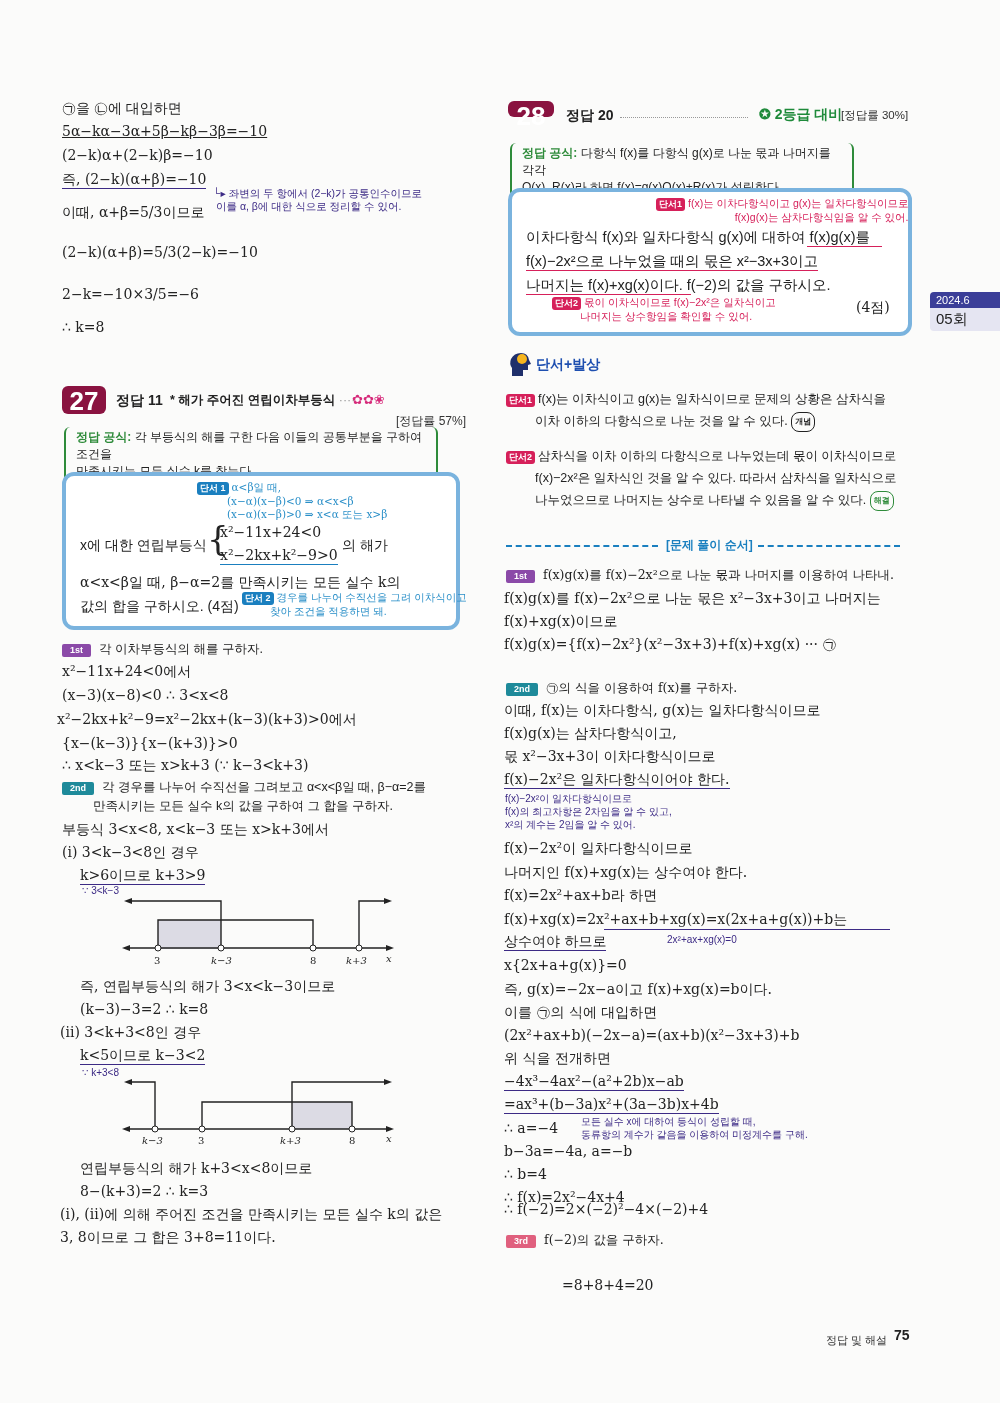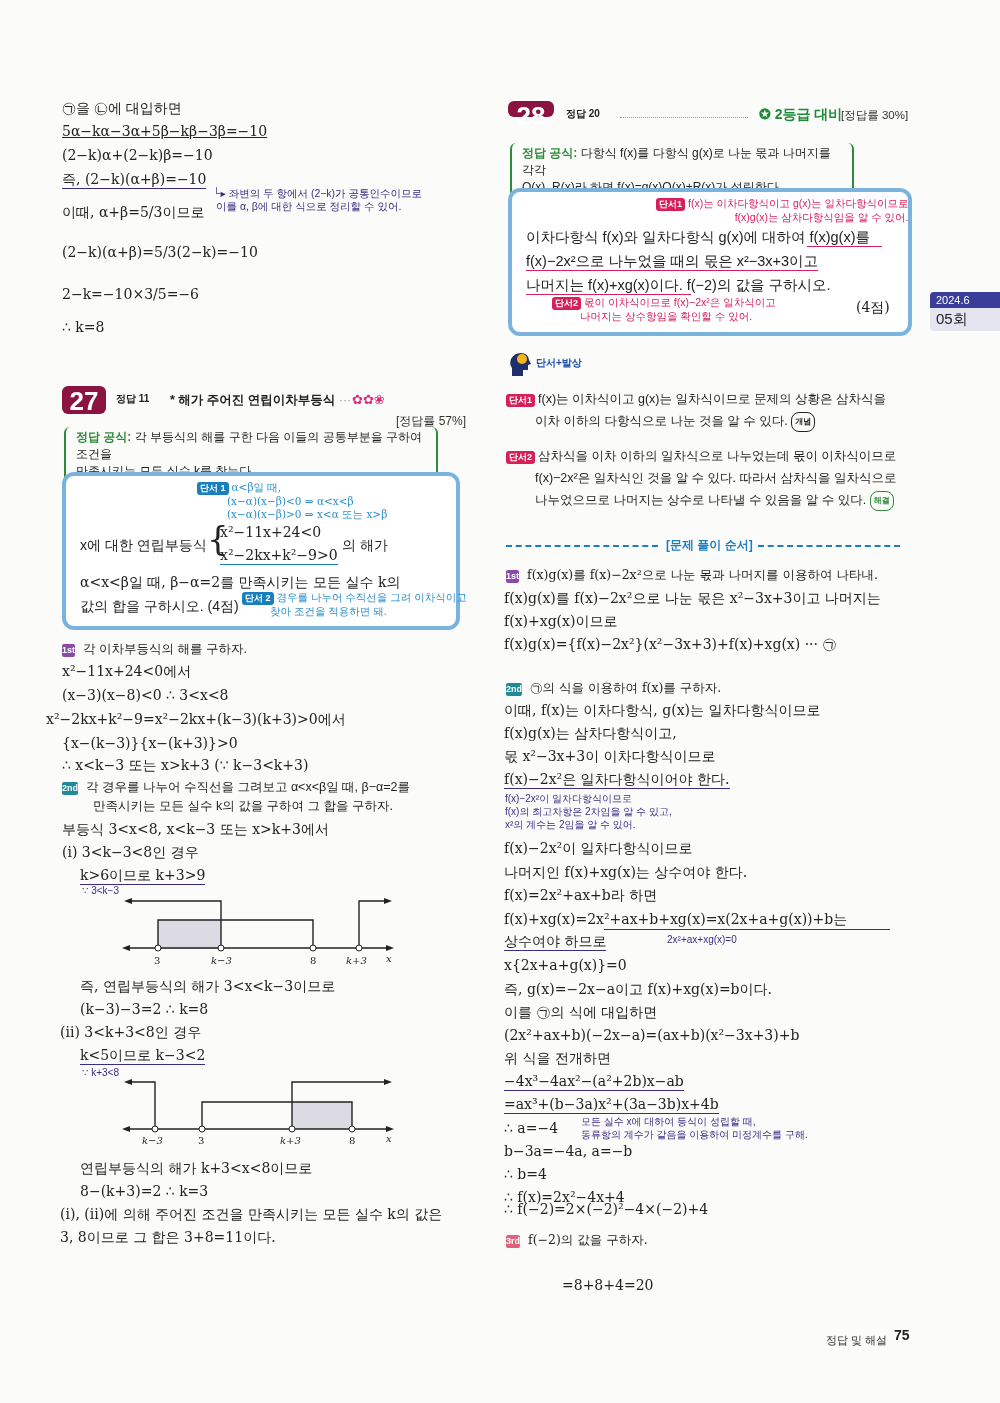--- a/index.html
+++ b/index.html
@@ -7,30 +7,30 @@
          font-family:"DejaVu Serif", serif; color:#222; }
   .abs { position:absolute; }
   .line { position:absolute; white-space:nowrap; font-size:14px; line-height:18px; }
   .math { font-family:"DejaVu Serif", serif; }
   .sans { font-family:"Liberation Sans", sans-serif; }
   .u-navy { border-bottom:1.5px solid #3c2a85; padding-bottom:1px; }
   .u-red { border-bottom:1.5px solid #d6205a; padding-bottom:1px; }
   .u-blue { border-bottom:1.5px solid #1a7fbf; padding-bottom:1px; }
   .note { color:#3c2a85; font-family:"Liberation Sans", sans-serif; font-size:10.5px; line-height:13px; position:absolute; white-space:nowrap; }
   .num-badge { position:absolute; background:#8a1340; color:#fff; border-radius:6px; font-family:"Liberation Sans", sans-serif; font-weight:bold; font-size:26px; line-height:30px; text-align:center; }
-  .header-text { position:absolute; font-family:"Liberation Sans", sans-serif; font-weight:bold; font-size:10px; white-space:nowrap; }
+  .header-text { position:absolute; font-family:"Liberation Sans", sans-serif; font-weight:bold; font-size:14px; white-space:nowrap; }
   .bracket-box { position:absolute; border-left:2px solid #2e8b3a; border-right:2px solid #2e8b3a; border-radius:6px; padding:2px 10px; font-family:"Liberation Sans", sans-serif; font-size:12px; line-height:17px; }
   .bracket-box .lbl { color:#2e8b3a; font-weight:bold; }
   .problem-box { position:absolute; border:4px solid #7ab3de; border-radius:12px; background:#fff; }
   .hint-blue { color:#2a8fc8; font-family:"Liberation Sans", sans-serif; font-size:10.5px; line-height:13px; position:absolute; white-space:nowrap; }
   .hint-pink { color:#d6205a; font-family:"Liberation Sans", sans-serif; font-size:10.5px; line-height:13px; position:absolute; white-space:nowrap; }
   .tag { display:inline-block; color:#fff; font-family:"Liberation Sans", sans-serif; font-weight:bold; font-size:9px; border-radius:3px; padding:0 3px; line-height:13px; margin-right:3px; }
   .tag-blue { background:#1a7fbf; }
   .tag-pink { background:#d6205a; }
-  .step { display:inline-block; color:#fff; font-family:"Liberation Sans", sans-serif; font-weight:bold; font-size:9px; border-radius:2px; padding:0 0; line-height:13px; margin-right:8px; }
+  .step { display:inline-block; color:#fff; font-family:"Liberation Sans", sans-serif; font-weight:bold; font-size:9px; border-radius:2px; padding:0 8px; line-height:13px; margin-right:8px; }
   .step-1 { background:#8b4aa8; }
   .step-2 { background:#1e8a9a; }
   .step-3 { background:#e0607e; }
   .korean { font-family:"Liberation Sans", sans-serif; }
   .side-tab { position:absolute; left:930px; top:292px; width:70px; height:48px; }
   .side-tab .top { background:#3b3e98; color:#fff; font-family:"Liberation Sans", sans-serif; font-size:11px; padding:2px 6px; border-radius:4px 0 0 0; }
   .side-tab .bot { background:#e5e5f2; color:#222; font-family:"Liberation Sans", sans-serif; font-size:15px; padding:2px 6px; border-radius:0 0 0 4px; }
   .tiny-badge { display:inline-block; border:1px solid #222; border-radius:8px; font-size:8px; padding:0 3px; font-family:"Liberation Sans", sans-serif; font-weight:bold; vertical-align:1px; }
   .tiny-badge.green { border-color:#2e8b3a; color:#2e8b3a; }
   .dashed-title { position:absolute; color:#1a7fbf; font-family:"Liberation Sans", sans-serif; font-weight:bold; font-size:12px; white-space:nowrap; }
@@ -78,21 +78,21 @@
   <div class="line math" style="left:80px;top:573px;">α&lt;x&lt;β일 때, β−α=2를 만족시키는 모든 실수 k의</div>
   <div class="line korean" style="left:80px;top:597px;">값의 합을 구하시오. (4점)</div>
   <div class="hint-blue" style="left:242px;top:591px;">
     <div><span class="tag tag-blue">단서 2</span><span>경우를 나누어 수직선을 그려 이차식이고</span></div>
     <div style="padding-left:28px;">찾아 조건을 적용하면 돼.</div>
   </div>
 
   <div class="line korean" style="left:62px;top:640px;font-size:12.5px;"><span class="step step-1">1st</span><span>각 이차부등식의 해를 구하자.</span></div>
   <div class="line math" style="left:62px;top:662px;">x²−11x+24&lt;0에서</div>
   <div class="line math" style="left:62px;top:686px;">(x−3)(x−8)&lt;0      ∴ 3&lt;x&lt;8</div>
-  <div class="line math" style="left:46px;top:710px;">x²−2kx+k²−9=x²−2kx+(k−3)(k+3)&gt;0에서</div>
+  <div class="line math" style="left:57px;top:710px;">x²−2kx+k²−9=x²−2kx+(k−3)(k+3)&gt;0에서</div>
   <div class="line math" style="left:62px;top:734px;">{x−(k−3)}{x−(k+3)}&gt;0</div>
   <div class="line math" style="left:62px;top:756px;">∴ x&lt;k−3 또는 x&gt;k+3 (∵ k−3&lt;k+3)</div>
 
   <div class="line korean" style="left:62px;top:778px;font-size:12.5px;"><span class="step step-2">2nd</span><span>각 경우를 나누어 수직선을 그려보고 α&lt;x&lt;β일 때, β−α=2를</span></div>
   <div class="line korean" style="left:93px;top:797px;font-size:12.5px;">만족시키는 모든 실수 k의 값을 구하여 그 합을 구하자.</div>
   <div class="line math" style="left:62px;top:820px;">부등식 3&lt;x&lt;8, x&lt;k−3 또는 x&gt;k+3에서</div>
   <div class="line math" style="left:62px;top:843px;">(i) 3&lt;k−3&lt;8인 경우</div>
   <div class="line math" style="left:80px;top:866px;"><span class="u-navy" style="border-bottom-width:1.5px;">k&gt;6이므로 k+3&gt;9</span></div>
   <div class="note math" style="left:82px;top:884px;font-size:10px;">∵ 3&lt;k−3</div>
 
@@ -179,21 +179,21 @@
 
   <svg class="abs" style="left:508px;top:350px;" width="24" height="28">
     <path d="M4 26 L4 18 Q1 14 3 9 Q6 3 13 3 Q20 3 21 10 L23 14 L20 15 L20 20 L15 20 L15 26 Z" fill="#1f2f6b"></path>
     <circle cx="14" cy="9" r="5" fill="#f6b51e"></circle>
   </svg>
   <div class="header-text" style="left:536px;top:356px;color:#1e4fb0;">단서+발상</div>
 
   <div class="line korean" style="left:506px;top:390px;font-size:12.5px;"><span class="tag tag-pink">단서1</span><span>f(x)는 이차식이고 g(x)는 일차식이므로 문제의 상황은 삼차식을</span></div>
   <div class="line korean" style="left:535px;top:412px;font-size:12.5px;"><span>이차 이하의 다항식으로 나눈 것을 알 수 있다.</span> <span class="tiny-badge">개념</span></div>
 
-  <div class="line korean" style="left:506px;top:447px;font-size:12.5px;"><span class="tag tag-pink">단서2</span><span>삼차식을 이차 이하의 일차식으로 나누었는데 몫이 이차식이므로</span></div>
+  <div class="line korean" style="left:506px;top:447px;font-size:12.5px;"><span class="tag tag-pink">단서2</span><span>삼차식을 이차 이하의 다항식으로 나누었는데 몫이 이차식이므로</span></div>
   <div class="line korean" style="left:535px;top:469px;font-size:12.5px;">f(x)−2x²은 일차식인 것을 알 수 있다. 따라서 삼차식을 일차식으로</div>
   <div class="line korean" style="left:535px;top:491px;font-size:12.5px;"><span>나누었으므로 나머지는 상수로 나타낼 수 있음을 알 수 있다.</span> <span class="tiny-badge green">해결</span></div>
 
   <div class="abs" style="left:506px;top:545px;width:152px;border-top:2px dashed #1a7fbf;"></div>
   <div class="dashed-title" style="left:666px;top:537px;">[문제 풀이 순서]</div>
   <div class="abs" style="left:758px;top:545px;width:142px;border-top:2px dashed #1a7fbf;"></div>
 
   <div class="line math" style="left:506px;top:566px;font-size:12.5px;"><span class="step step-1">1st</span><span>f(x)g(x)를 f(x)−2x²으로 나눈 몫과 나머지를 이용하여 나타내.</span></div>
   <div class="line math" style="left:504px;top:589px;">f(x)g(x)를 f(x)−2x²으로 나눈 몫은 x²−3x+3이고 나머지는</div>
   <div class="line math" style="left:504px;top:612px;">f(x)+xg(x)이므로</div>

